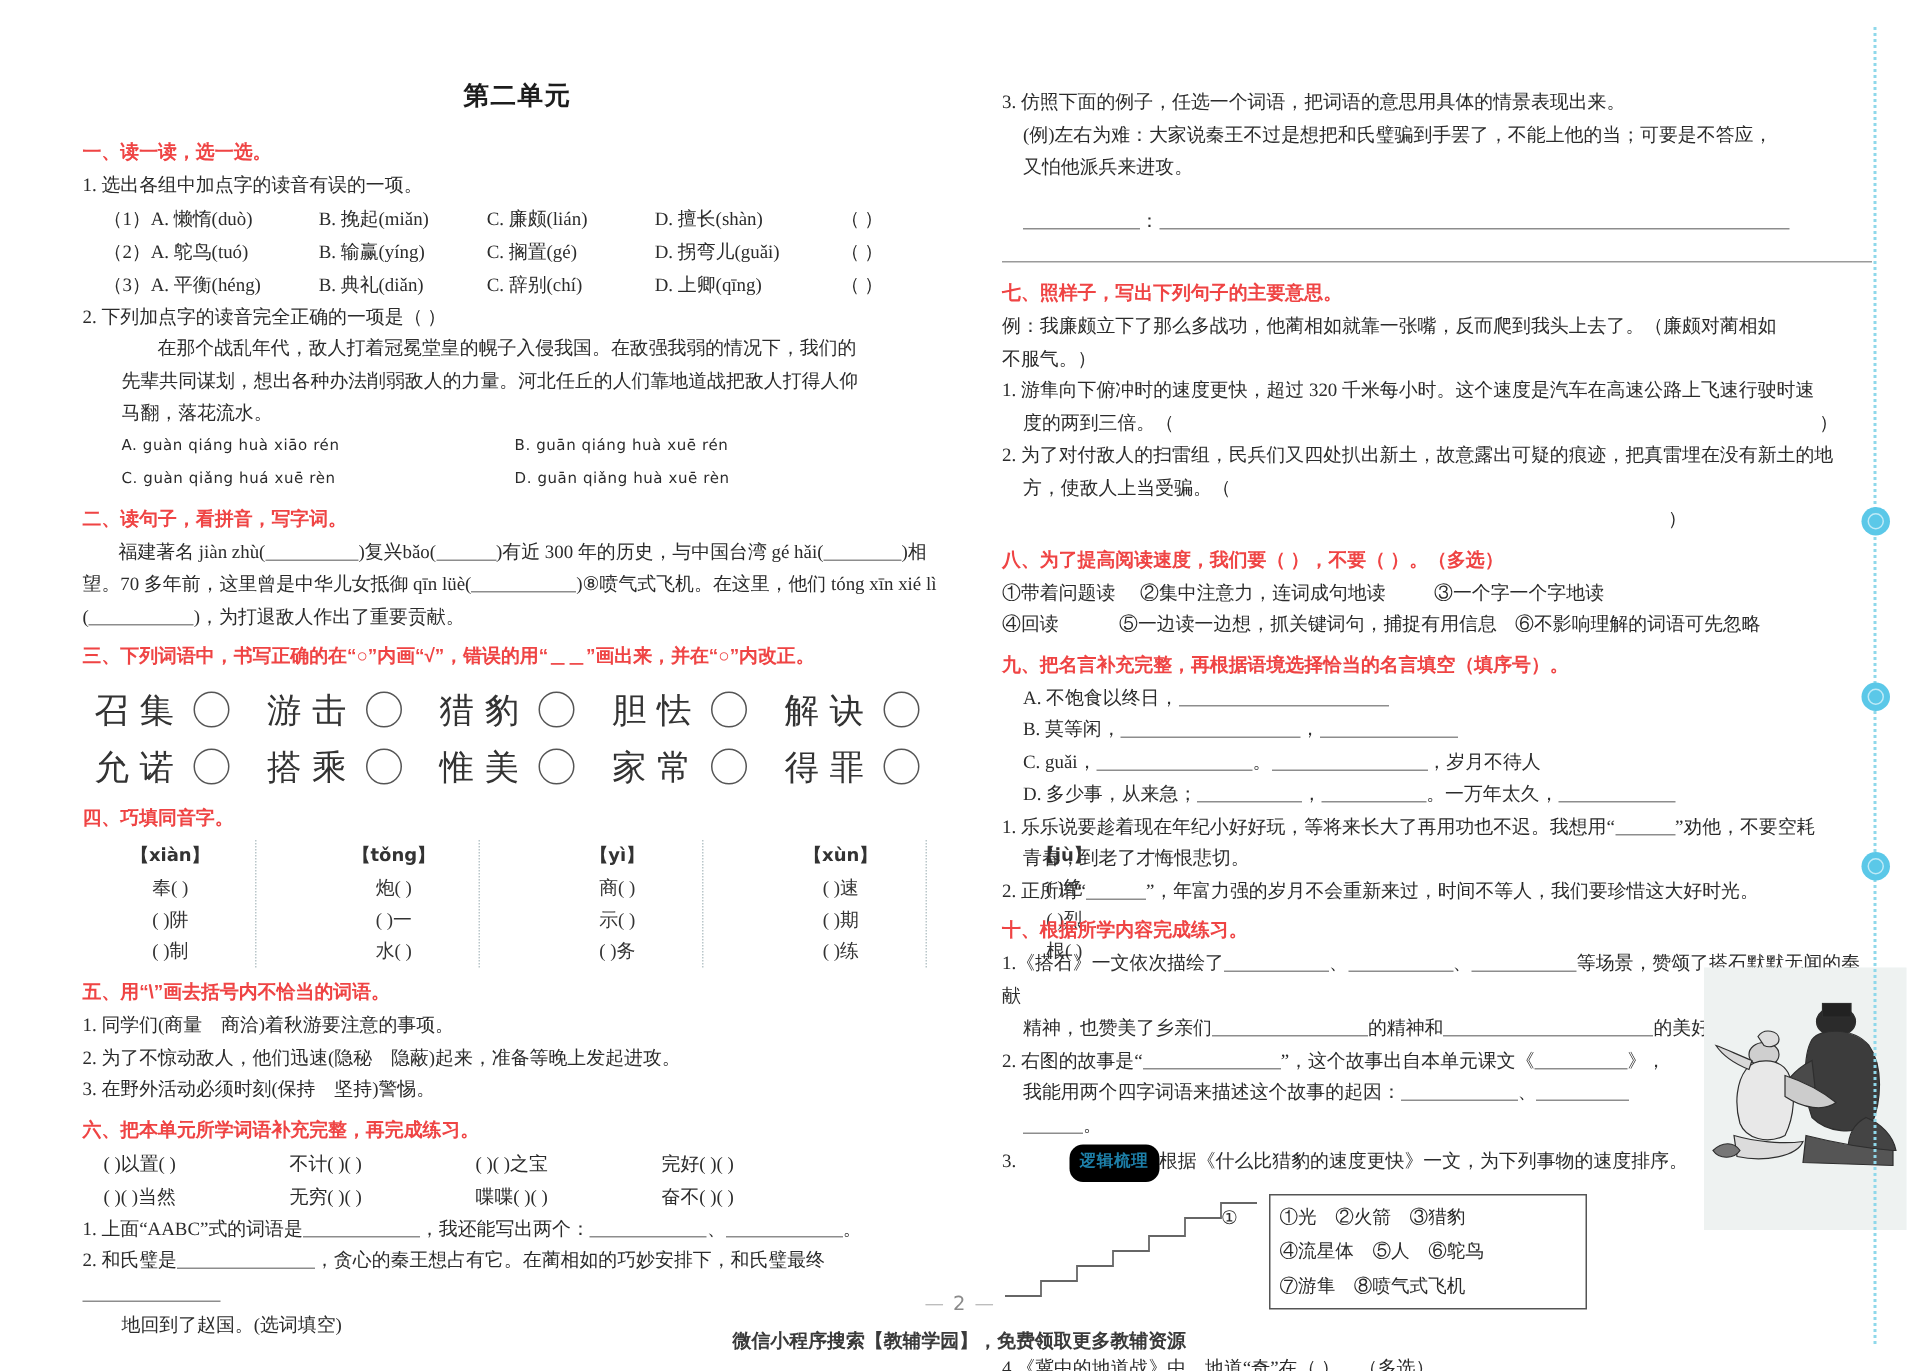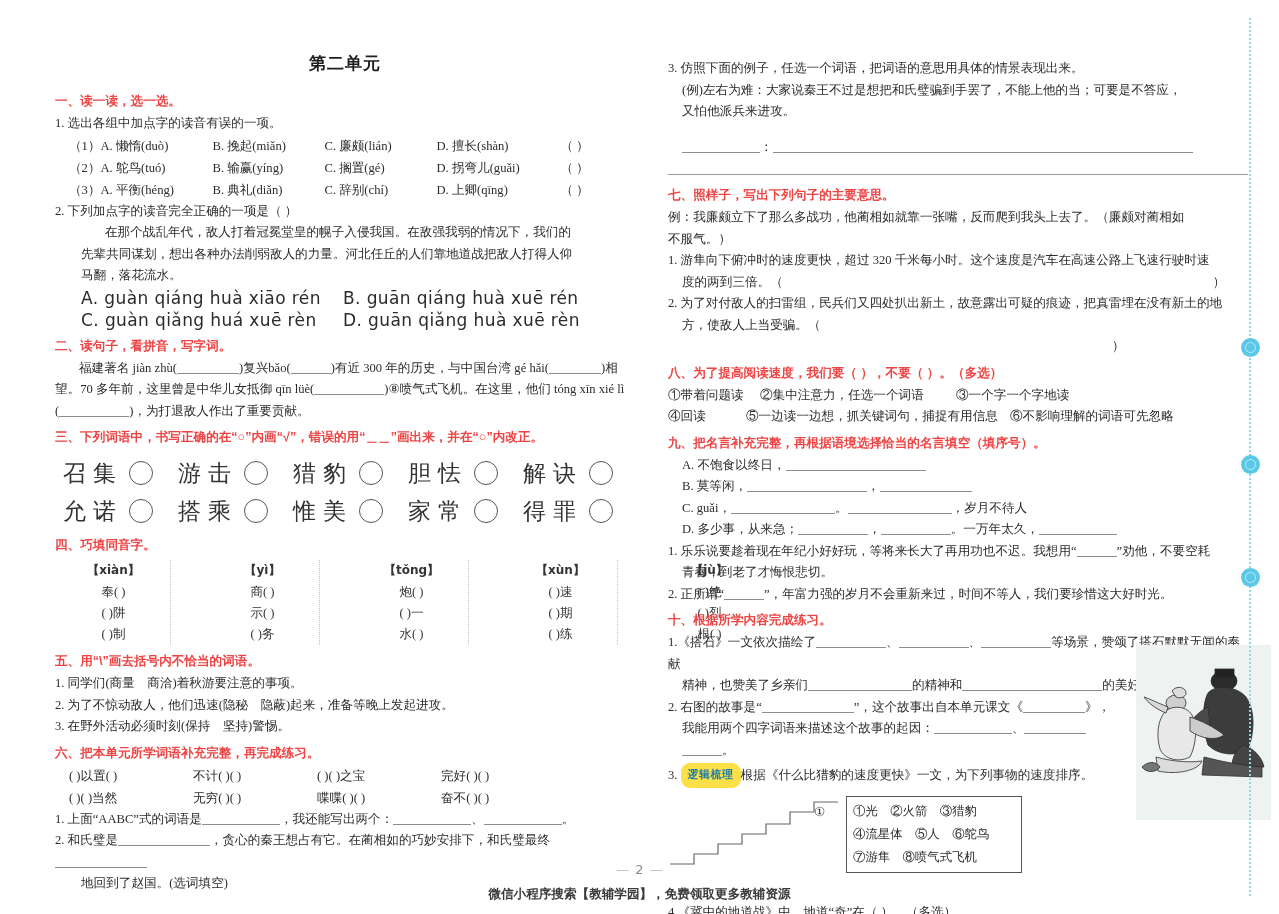--- a/index.html
+++ b/index.html
@@ -22,21 +22,21 @@
   .sec-head{
     font-weight:bold;font-size:12.6px;line-height:21px;
     font-family:"Liberation Sans","DejaVu Sans",sans-serif;
     margin:5px 0 1px 0;color:#ef4444;
   }
   .ln{font-size:12.6px;line-height:21.5px;margin:0;}
   .ln.idt{text-indent:24px;}
   .ln.pad{padding-left:14px;}
   .ln.pad2{padding-left:26px;}
   .hand{font-family:"Liberation Serif","DejaVu Serif",serif;}
-  .py{font-family:"DejaVu Sans",sans-serif;font-size:17px;letter-spacing:.4px;}
+  .py{font-family:"DejaVu Sans",sans-serif;font-size:10px;letter-spacing:.4px;}
 
   
   .optrow{display:flex;font-size:12.6px;line-height:22px;padding-left:14px;}
   .optrow .o{width:112px;flex:none;}
   .optrow .o.w{width:124px;}
   .optrow .paren{width:46px;flex:none;text-align:left;}
 
   .pyrow{display:flex;font-size:12.6px;line-height:22px;padding-left:26px;}
   .pyrow .half{width:262px;flex:none;}
 
@@ -65,30 +65,30 @@
 
   
   .blk{display:inline-block;border-bottom:1px solid #8d8d8d;height:13px;vertical-align:-2px;}
   .b40{width:40px;}.b52{width:52px;}.b62{width:62px;}.b70{width:70px;}
   .b78{width:78px;}.b92{width:92px;}.b104{width:104px;}.b120{width:120px;}
   .b140{width:140px;}
   .rule{border-bottom:1px solid #9a9a9a;height:0;margin:16px 0 0 0;}
 
   
   .badge{
-    display:inline-block;background:#fde047;color:#1d7fa8;
+    display:inline-block;background:#000000;color:#1d7fa8;
     font-family:"Liberation Sans","DejaVu Sans",sans-serif;
     font-weight:bold;font-size:11px;padding:1px 7px 2px 7px;border-radius:9px;
-    letter-spacing:.5px;vertical-align:1px;
+    letter-spacing:.5px;vertical-align:1px;margin-left:32px;
   }
 
   
   .fig-wrap{position:relative;height:108px;margin:4px 0 2px 0;}
   .legend{
-    position:absolute;left:178px;top:4px;width:176px;
+    position:absolute;left:178px;top:4px;width:212px;
     border:1.2px solid #555;padding:3px 6px;box-sizing:border-box;
     font-size:12.4px;line-height:23px;
   }
   .stairs{position:absolute;left:0px;top:6px;}
   .stair-num{position:absolute;left:146px;top:12px;font-size:12.5px;}
 
   
   .illus{
     position:absolute;right:8px;top:645px;width:135px;height:175px;
     background:#eef2f1;overflow:hidden;
@@ -232,30 +232,30 @@
 
     <div class="sec-head">四、巧填同音字。</div>
     <div class="hp-table">
       <div class="hp-col">
         <div class="hp-head">【xiàn】</div>
         <div class="hp-cell">奉(    )</div>
         <div class="hp-cell">(    )阱</div>
         <div class="hp-cell">(    )制</div>
       </div>
       <div class="hp-col">
+        <div class="hp-head">【tǒng】</div>
+        <div class="hp-cell">炮(    )</div>
+        <div class="hp-cell">(    )一</div>
+        <div class="hp-cell">水(    )</div>
+      </div>
+      <div class="hp-col">
         <div class="hp-head">【yì】</div>
         <div class="hp-cell">商(    )</div>
         <div class="hp-cell">示(    )</div>
         <div class="hp-cell">(    )务</div>
-      </div>
-      <div class="hp-col">
-        <div class="hp-head">【tǒng】</div>
-        <div class="hp-cell">炮(    )</div>
-        <div class="hp-cell">(    )一</div>
-        <div class="hp-cell">水(    )</div>
       </div>
       <div class="hp-col">
         <div class="hp-head">【xùn】</div>
         <div class="hp-cell">(    )速</div>
         <div class="hp-cell">(    )期</div>
         <div class="hp-cell">(    )练</div>
       </div>
       <div class="hp-col">
         <div class="hp-head">【jù】</div>
         <div class="hp-cell">(    )绝</div>
@@ -311,21 +311,21 @@
     <div class="ln pad">
       <span>度的两到三倍。（</span><span style="display:inline-block;width:430px"></span><span>）</span>
     </div>
     <div class="ln">2. 为了对付敌人的扫雷组，民兵们又四处扒出新土，故意露出可疑的痕迹，把真雷埋在没有新土的地</div>
     <div class="ln pad">
       <span>方，使敌人上当受骗。（</span><span style="display:inline-block;width:430px"></span><span>）</span>
     </div>
 
     <div class="sec-head">八、为了提高阅读速度，我们要（            ），不要（        ）。（多选）</div>
     <div class="ln">
-      <span style="display:inline-block;width:92px">①带着问题读</span><span style="display:inline-block;width:196px">②集中注意力，任选一个词语</span><span>③一个字一个字地读</span>
+      <span style="display:inline-block;width:92px">①带着问题读</span><span style="display:inline-block;width:196px">②集中注意力，连词成句地读</span><span>③一个字一个字地读</span>
     </div>
     <div class="ln">
       <span style="display:inline-block;width:78px">④回读</span><span style="display:inline-block;width:264px">⑤一边读一边想，抓关键词句，捕捉有用信息</span><span>⑥不影响理解的词语可先忽略</span>
     </div>
 
     <div class="sec-head">九、把名言补充完整，再根据语境选择恰当的名言填空（填序号）。</div>
     <div class="ln pad">
       <span>A. 不饱食以终日，</span><span class="blk b140"></span>
     </div>
     <div class="ln pad">

